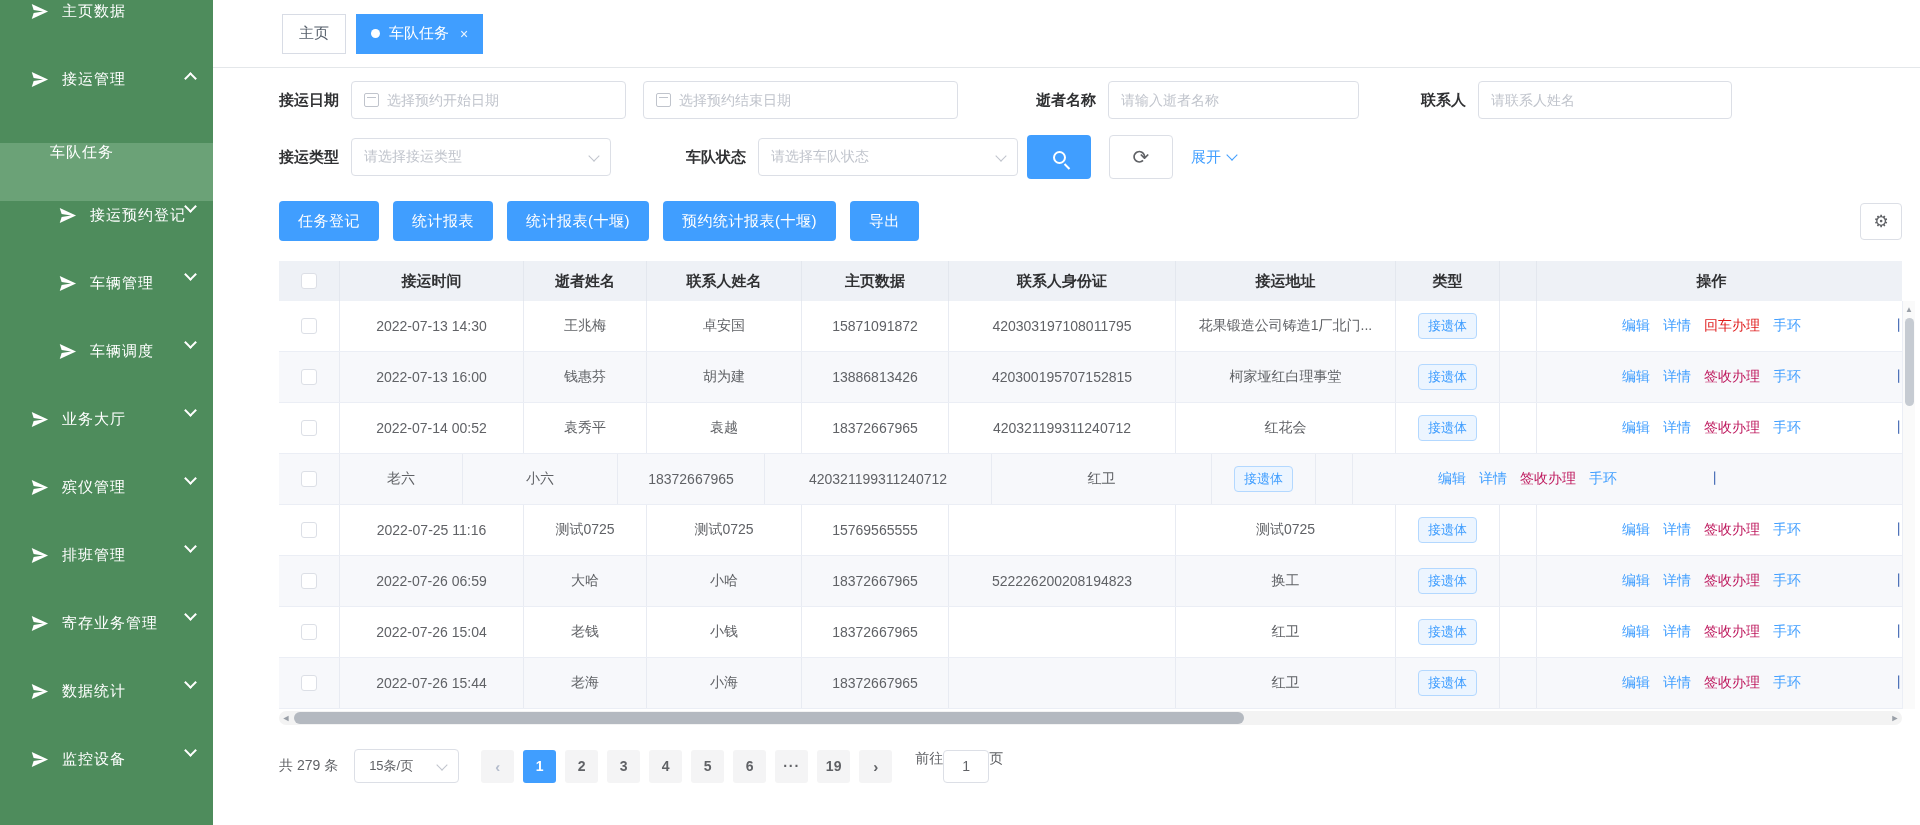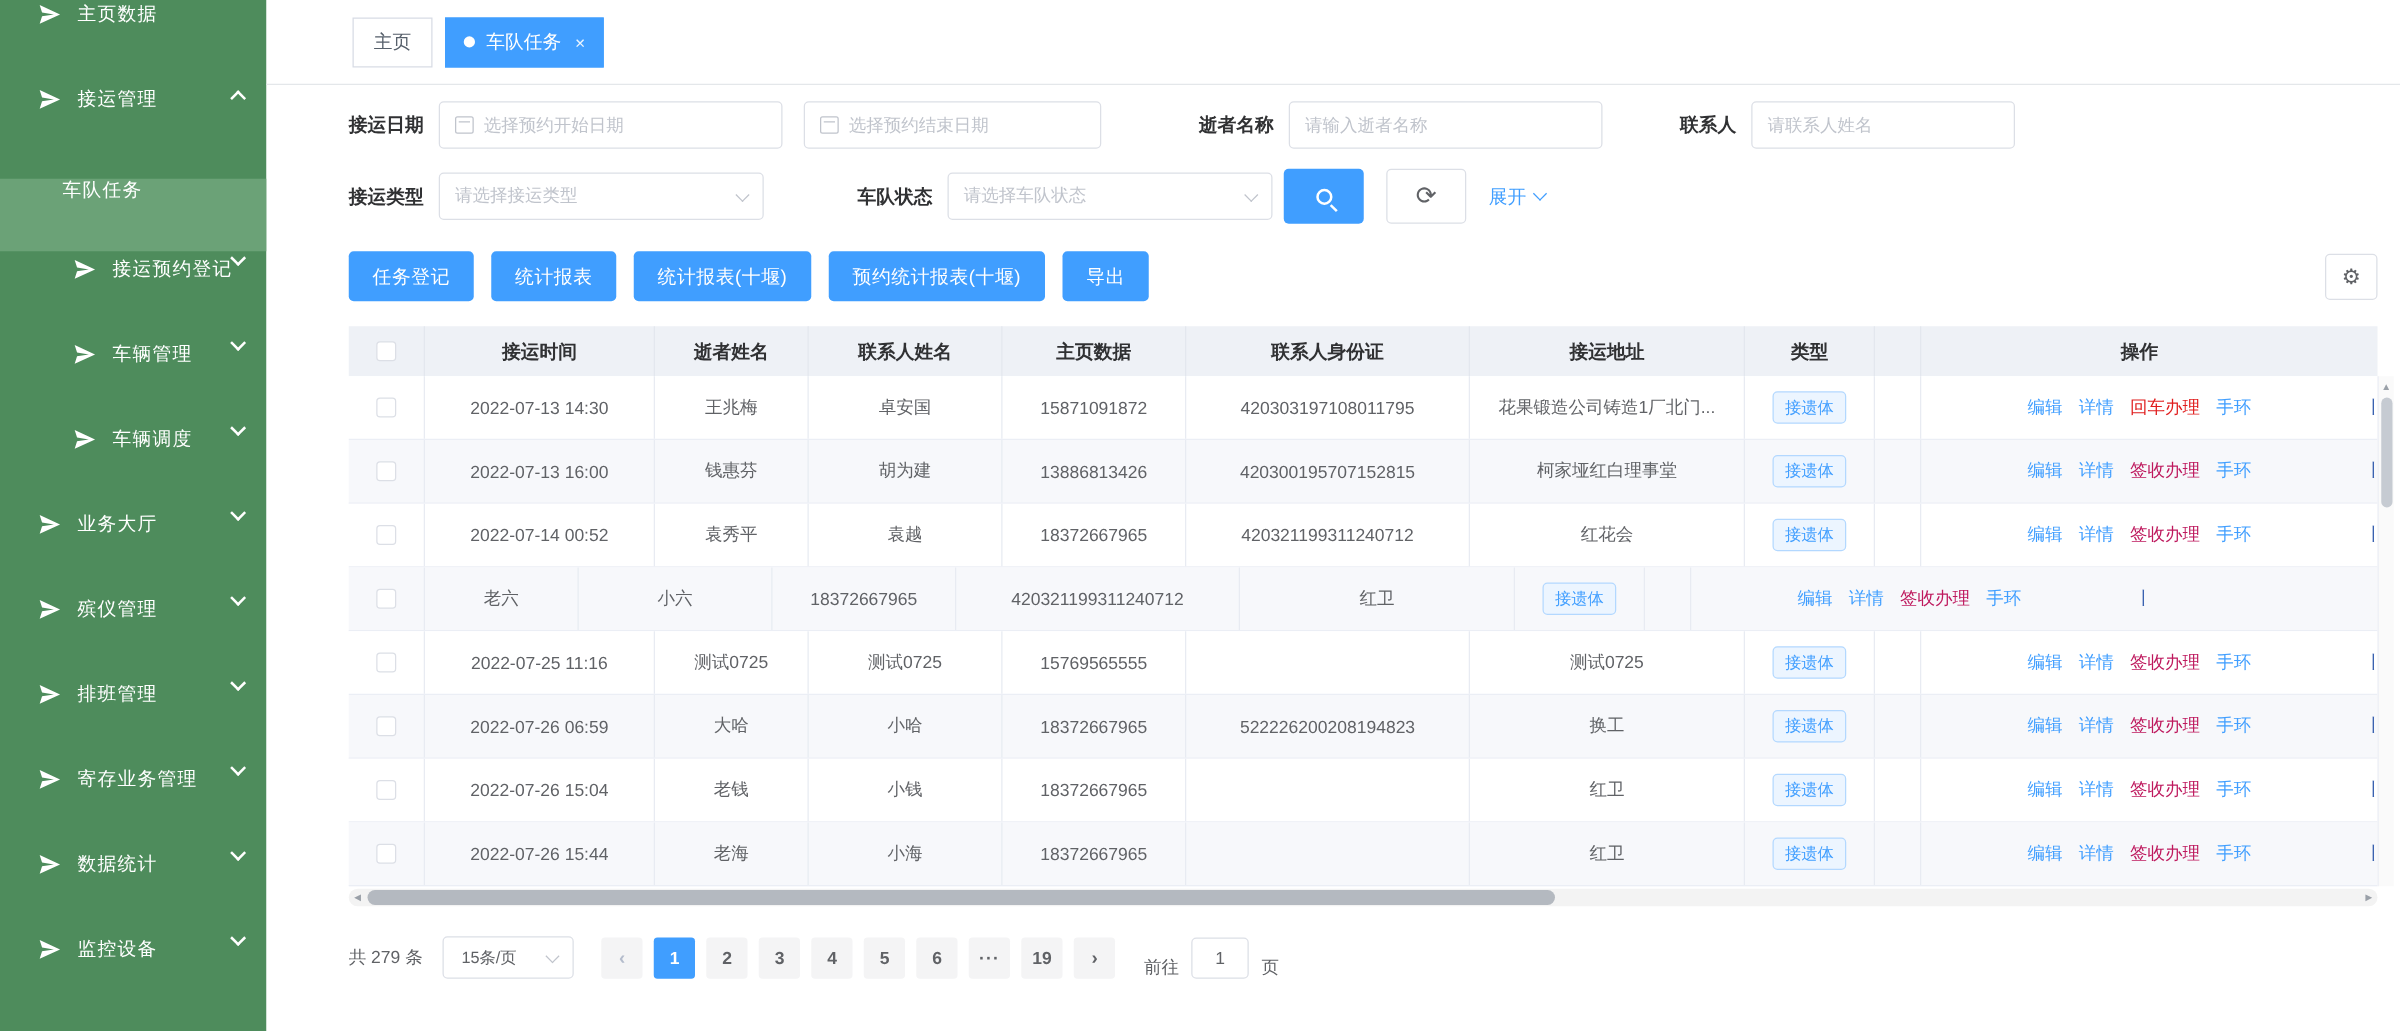--- a/index.html
+++ b/index.html
@@ -37,22 +37,22 @@
   .f-row2 { margin-top:16px; }
   .f-label { font-size:15px; font-weight:bold; color:#303133; margin-right:12px; white-space:nowrap; }
   .f-input { height:38px; border:1px solid #dcdfe6; border-radius:4px; background:#fff; display:flex; align-items:center;
              padding:0 12px; color:#c0c4cc; font-size:14px; position:relative; }
   .f-input input { border:none; outline:none; width:100%; font-size:14px; color:#606266; font-family:inherit; }
   .f-input input::placeholder { color:#c0c4cc; }
   .cal-icon { width:15px; height:14px; border:1px solid #c0c4cc; border-radius:2px; margin-right:8px; position:relative; flex:none; }
   .cal-icon::before { content:""; position:absolute; left:2px; right:2px; top:3px; border-top:1px solid #c0c4cc; }
   .sel-chev { position:absolute; right:12px; width:8px; height:8px; border-right:1px solid #c0c4cc; border-bottom:1px solid #c0c4cc;
               transform:rotate(45deg); margin-top:-3px; }
-  .w-date { width:275px; } .w-date2 { width:238px; margin-left:17px; }
-  .w-name { width:251px; } .w-contact { width:211px; } .w-sel { width:260px; }
+  .w-date { width:275px; } .w-date2 { width:315px; margin-left:17px; }
+  .w-name { width:251px; } .w-contact { width:254px; } .w-sel { width:260px; }
   .sp1 { width:78px; } .sp2 { width:62px; } .sp3 { width:75px; }
 
   .btn-search { width:64px; height:44px; background:#409eff; border:none; border-radius:4px; margin-left:9px; cursor:pointer;
                 display:flex; align-items:center; justify-content:center; }
   .mag { width:13px; height:13px; border:2px solid #fff; border-radius:50%; position:relative; }
   .mag::after { content:""; position:absolute; width:2px; height:7px; background:#fff; left:11px; top:10px; transform:rotate(-45deg); }
   .btn-refresh { width:64px; height:44px; background:#fff; border:1px solid #dcdfe6; border-radius:4px; margin-left:18px; cursor:pointer;
                  color:#606266; font-size:20px; line-height:1; }
   .expand-link { color:#409eff; font-size:15px; margin-left:18px; cursor:pointer; display:flex; align-items:center; gap:7px; }
   .expand-link .e-chev { width:8px; height:8px; border-right:1px solid #409eff; border-bottom:1px solid #409eff;
@@ -97,21 +97,21 @@
   
   .pagination { margin-top:24px; display:flex; align-items:center; font-size:14px; color:#606266; }
   .pg-total { margin-right:16px; }
   .pg-size { width:105px; height:34px; border:1px solid #dcdfe6; border-radius:4px; display:flex; align-items:center;
              padding:0 24px 0 14px; position:relative; color:#606266; font-size:13px; cursor:pointer; margin-right:22px; }
   .pg-btn { min-width:33px; height:33px; background:#f4f4f5; border:none; border-radius:3px; margin-right:9px;
             font-size:14px; font-weight:bold; color:#606266; cursor:pointer; font-family:inherit; }
   .pg-btn.arrow { color:#b4bccc; font-size:15px; }
   .pg-btn.active { background:#409eff; color:#fff; }
   .pg-btn.dots { letter-spacing:1px; }
-  .pg-goto { margin-left:14px; display:flex; align-items:flex-end; gap:10px; }
+  .pg-goto { margin-left:14px; display:flex; align-items:flex-start; }
   .pg-goto input { width:46px; height:33px; border:1px solid #dcdfe6; border-radius:4px; text-align:center;
                    font-size:14px; color:#606266; outline:none; font-family:inherit; }
 </style>
 </head>
 <body>
 
 <div class="app">
 
   <aside class="sidebar" id="sidebar-list">
     <div class="s-item lvl1">

